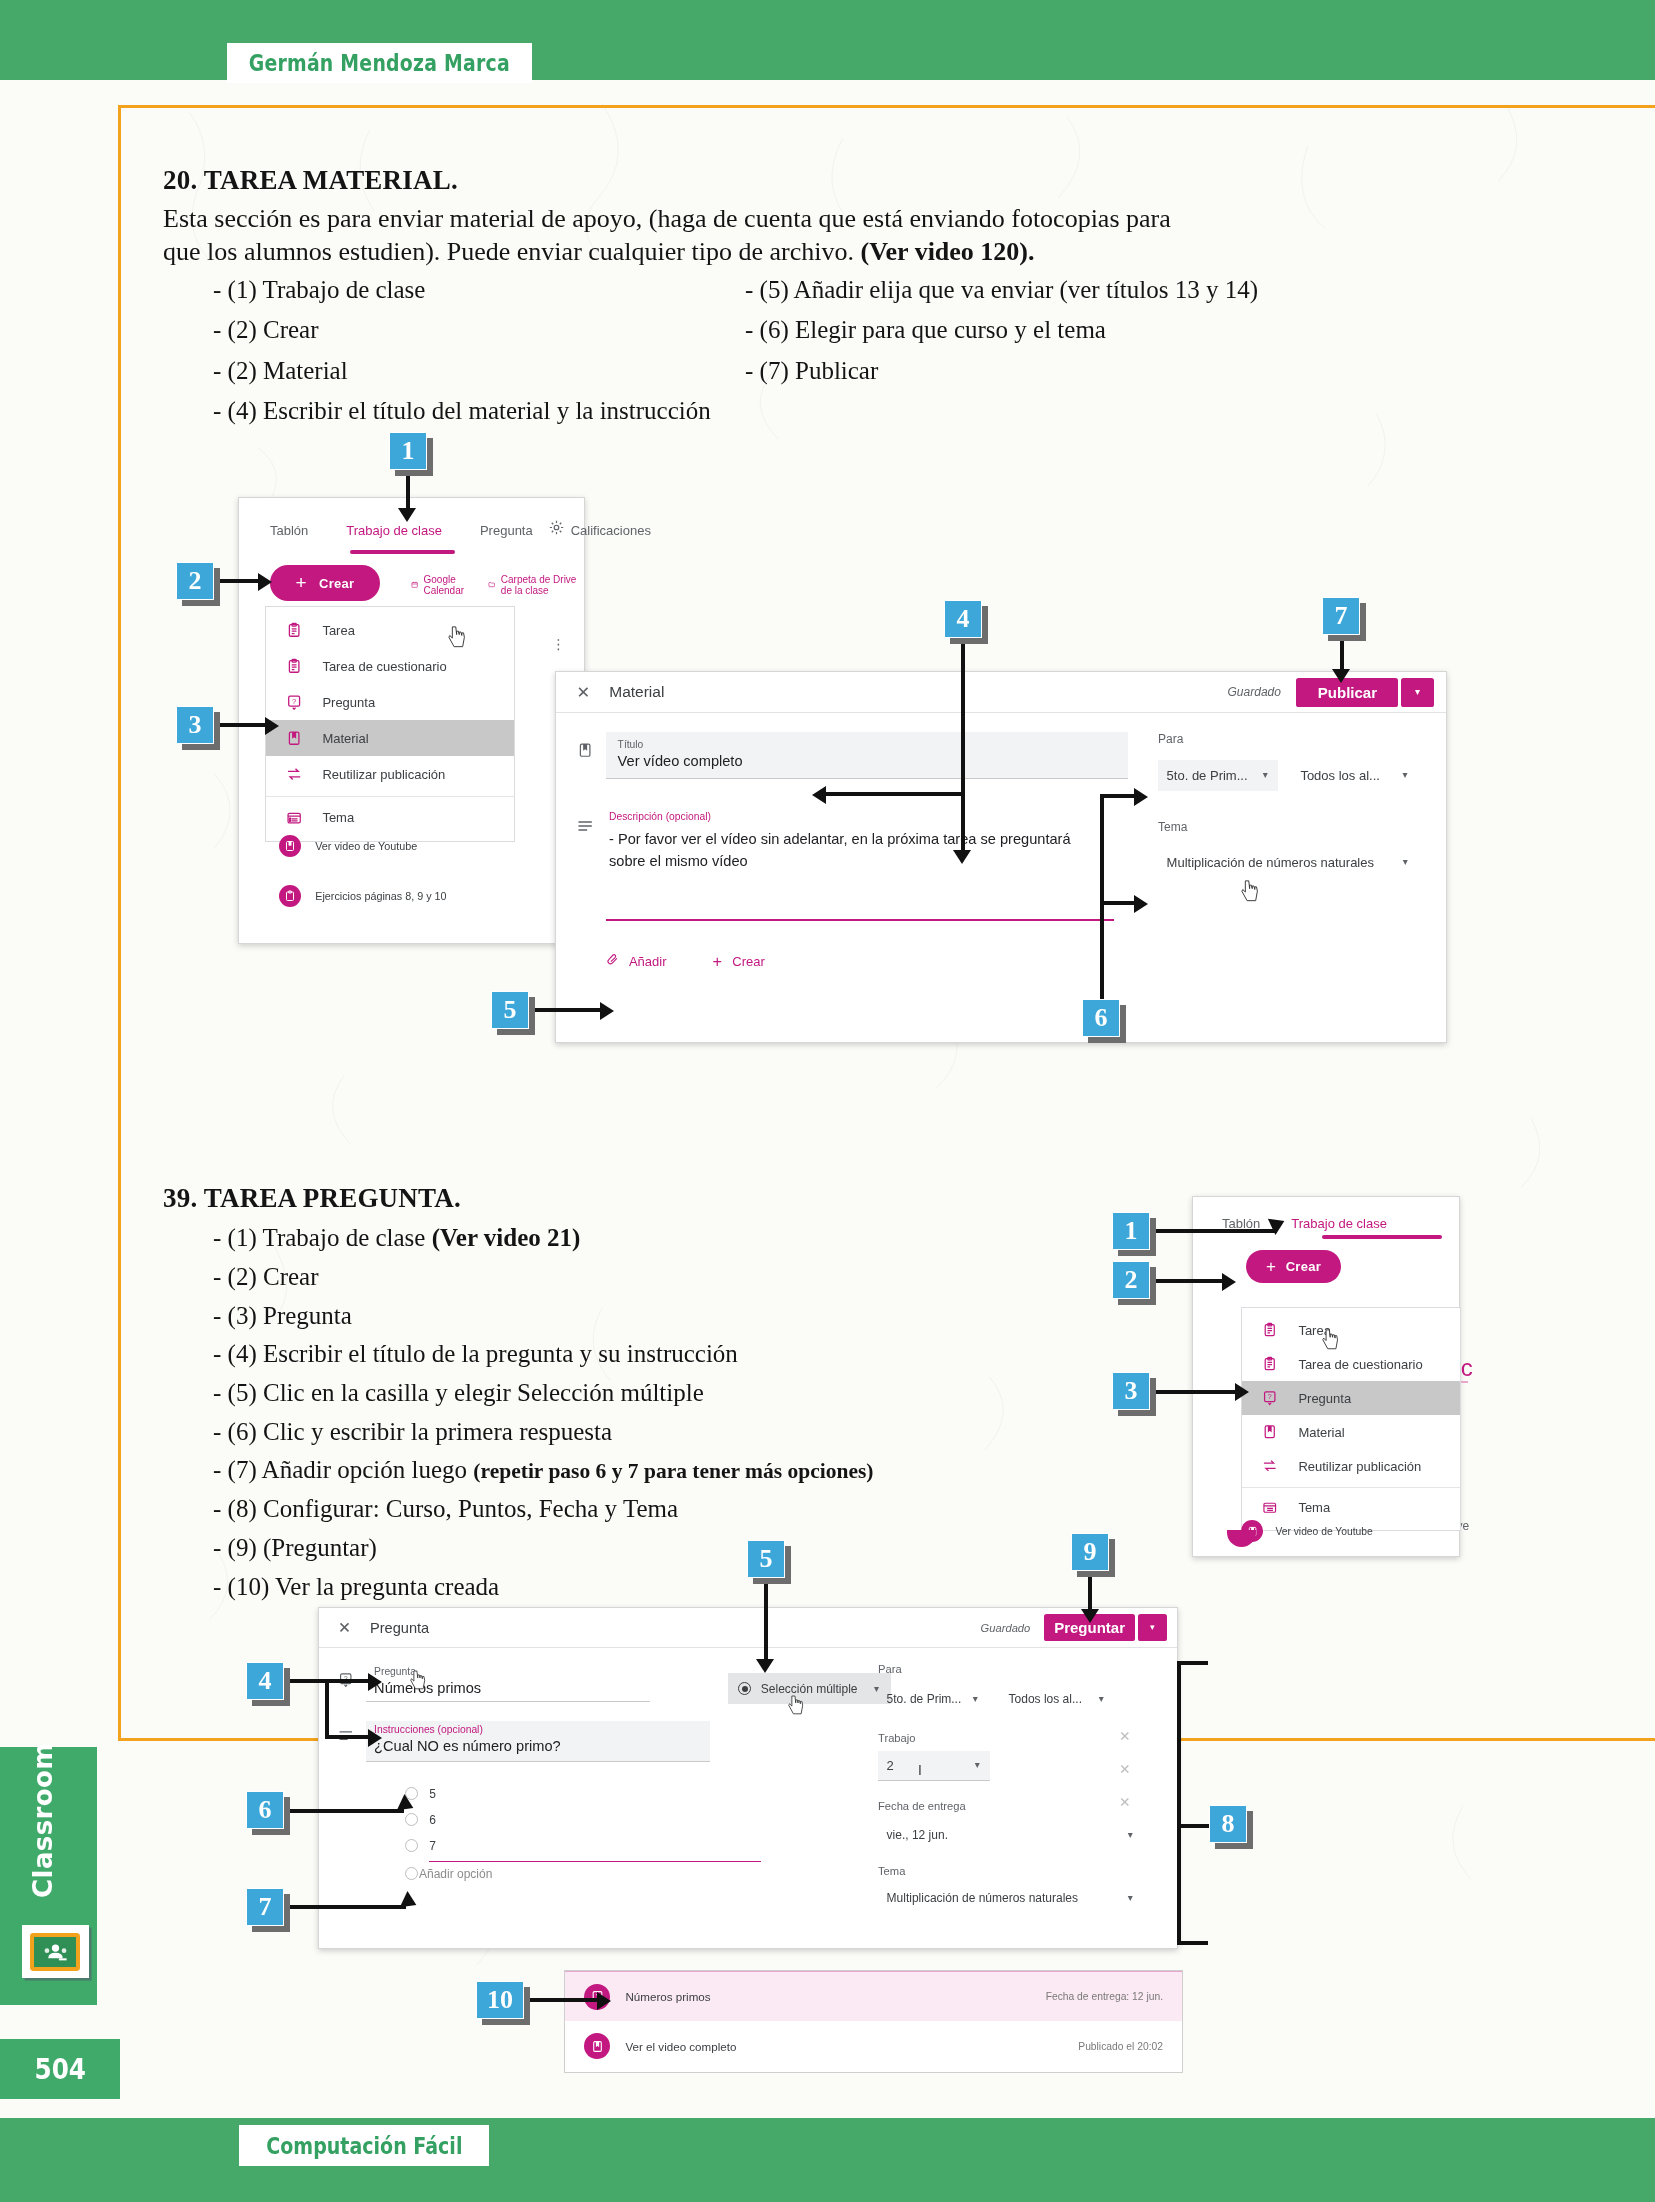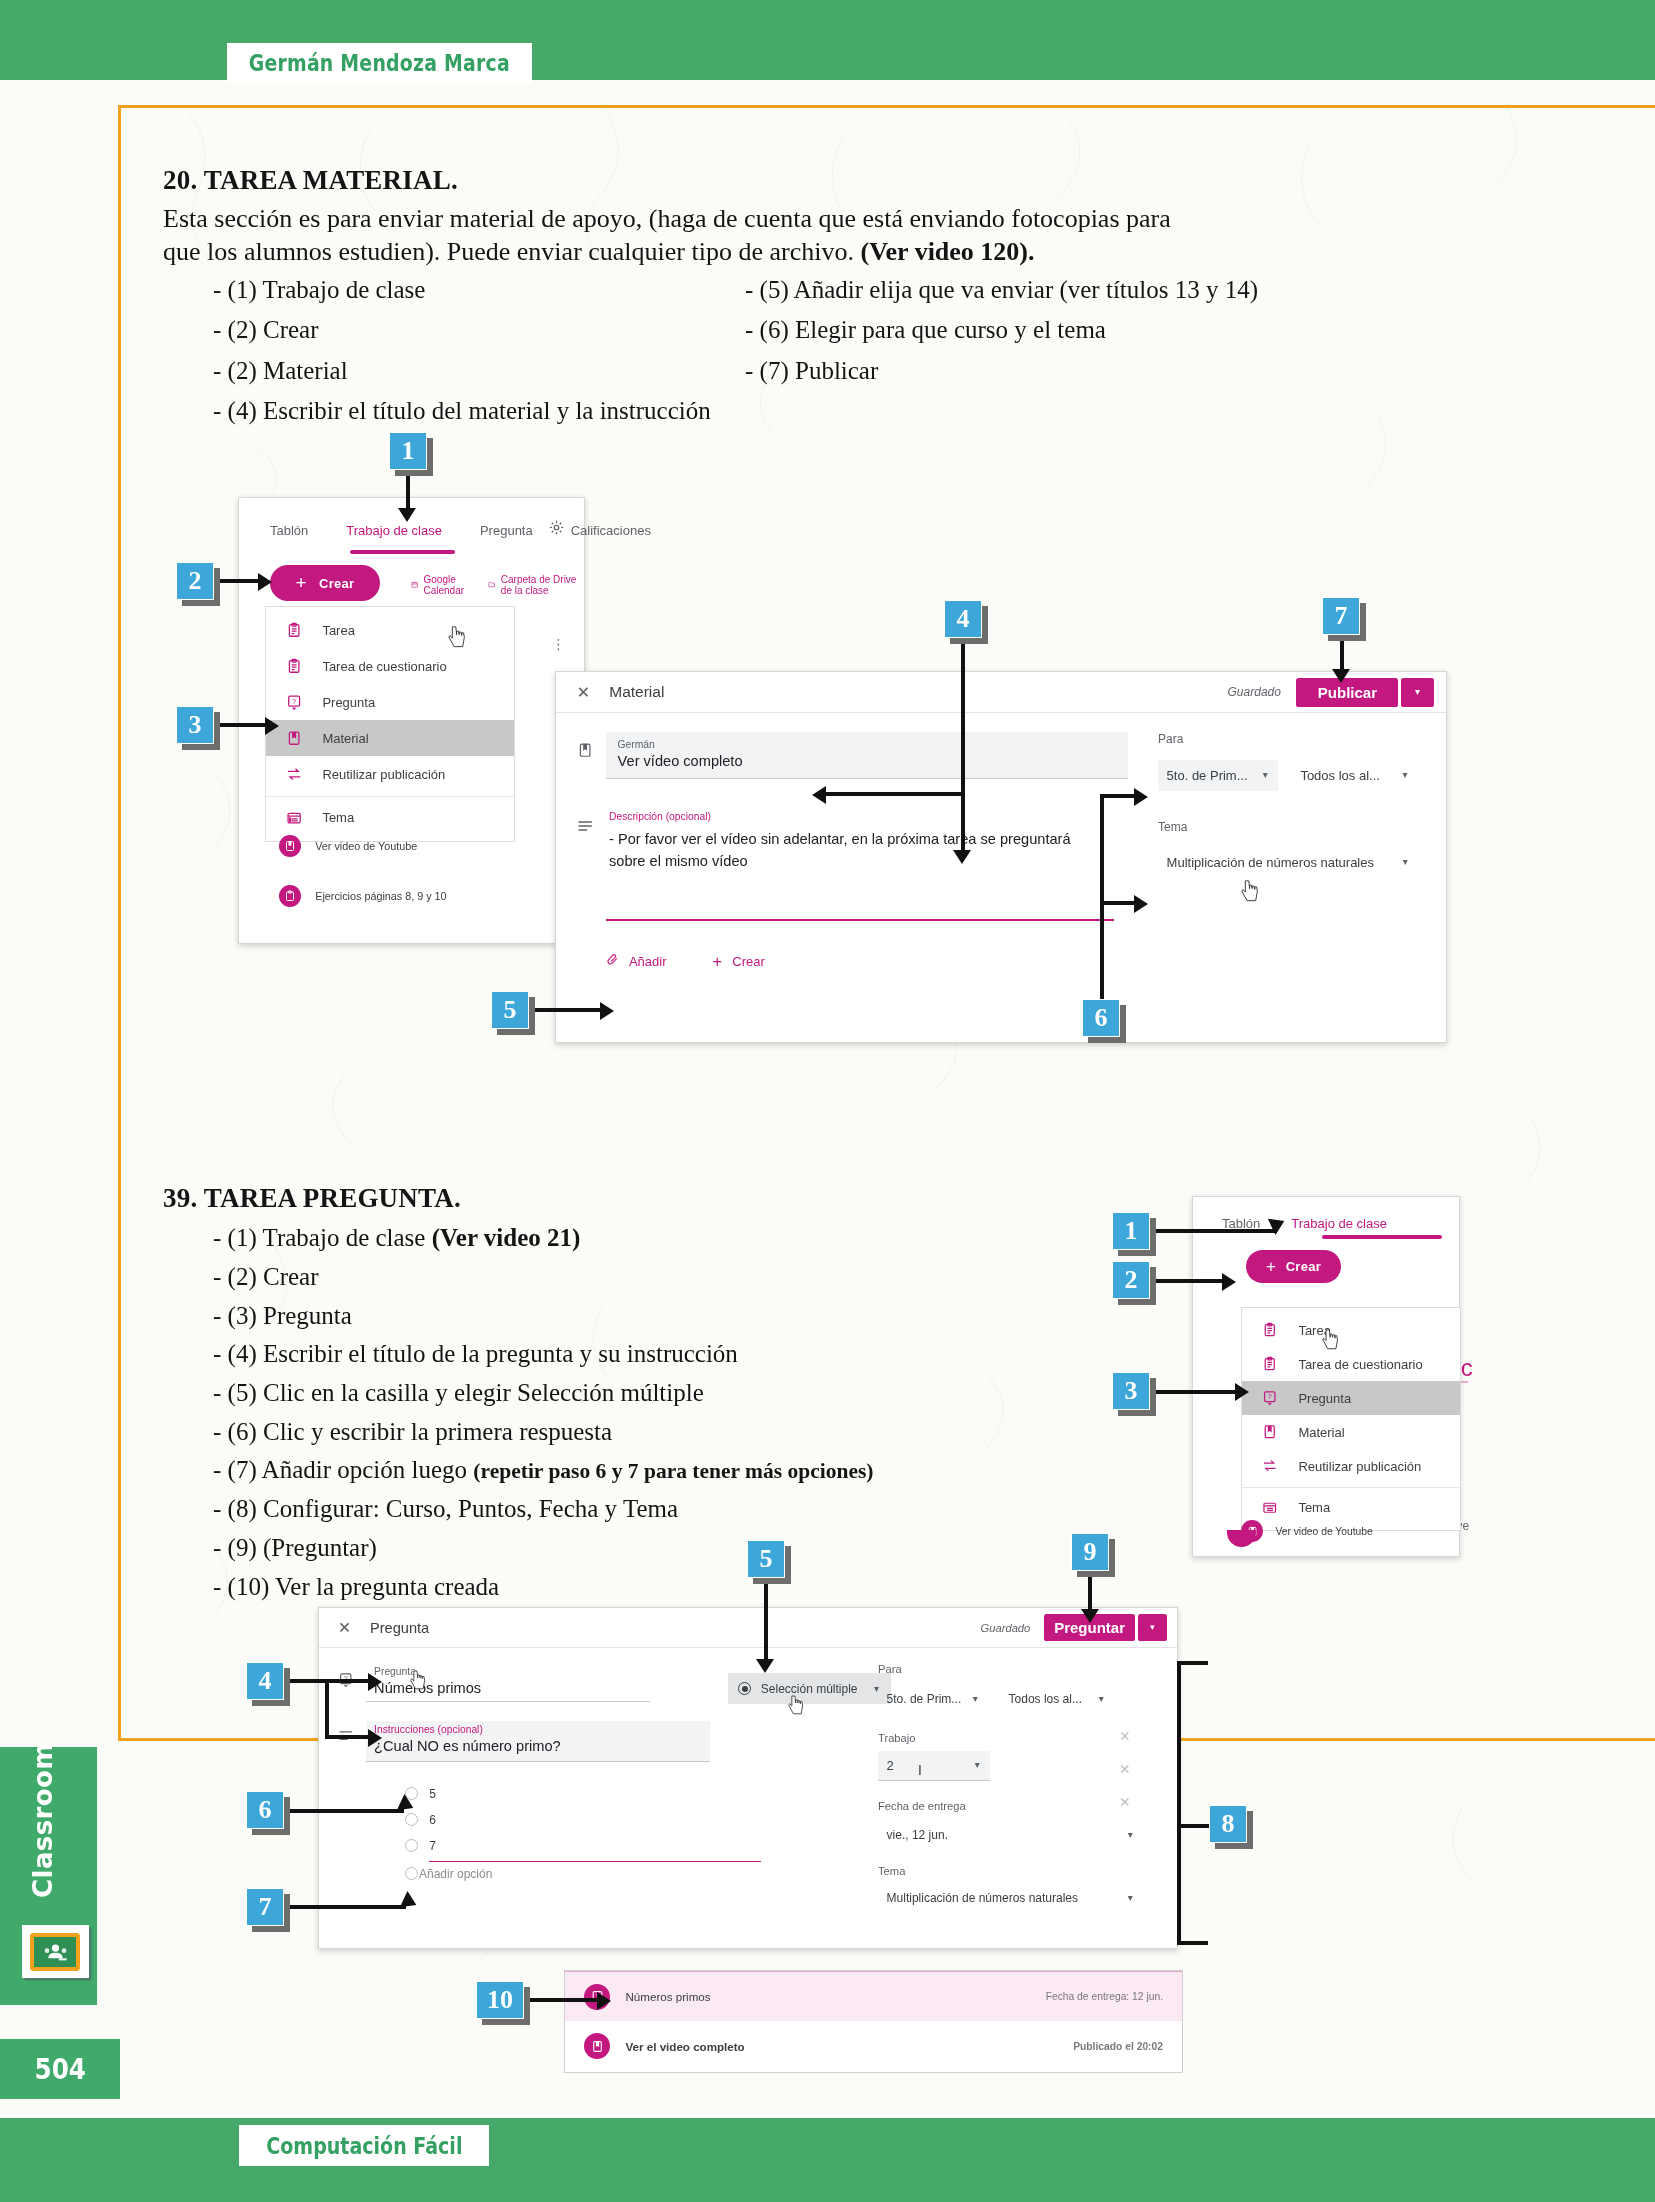--- a/index.html
+++ b/index.html
@@ -397,21 +397,21 @@
   <div style="position:absolute; left:20.6px; top:60px; width:551px;">
     <div style="display:flex; align-items:flex-start;">
       <span style="width:29px; padding-top:10.3px;">
         <svg width="16.3" height="16.3" viewBox="0 0 24 24" fill="none" stroke="#5f6368" stroke-width="1.8">
             <rect x="5" y="3" width="14" height="18" rx="2"></rect>
             <path d="M10 3v8l2-1.7 2 1.7V3" fill="#5f6368"></path>
           </svg>
       </span>
       <div style="flex:1;">
         <div class="field-box" style="padding:6.9px 12px 8.6px;">
-          <div class="field-label">Germán</div>
+          <div class="field-label">Título</div>
           <div class="field-val" style="margin-top:3.4px;">Ver vídeo completo</div>
         </div>
         <div class="underline"></div>
       </div>
     </div>
 
     <div style="display:flex; align-items:flex-start; margin-top:31px;">
       <span style="width:29px; padding-top:10.3px;">
         <svg width="16.3" height="12" viewBox="0 0 24 18" fill="none" stroke="#5f6368" stroke-width="2">
             <path d="M2 3h20M2 9h20M2 15h13"></path>
@@ -749,21 +749,21 @@
     <span class="circ-ic">
       <svg width="13" height="13" viewBox="0 0 24 24" fill="none" stroke="#fff" stroke-width="2" style="font-size:14px">
           <rect x="4" y="3" width="16" height="15" rx="2"></rect>
           <path d="M10 20l2 2.4 2-2.4"></path>
           <text x="12" y="14" font-size="11" fill="#fff" stroke="none" text-anchor="middle" font-family="Liberation Sans">?</text>
         </svg>
     </span>
     <span style="font-size:11.6px; color:#3c4043;">Números primos</span>
     <span class="card-meta">Fecha de entrega: 12 jun.</span>
   </div>
-  <div class="card-row" style="height:50px;font-weight:bold;">
+  <div class="card-row" style="height:50px;">
     <span class="circ-ic">
       <svg width="13" height="13" viewBox="0 0 24 24" fill="none" stroke="#fff" stroke-width="2">
           <rect x="5" y="3" width="14" height="18" rx="2"></rect>
           <path d="M10 3v8l2-1.7 2 1.7V3" fill="#fff"></path>
         </svg>
     </span>
     <span style="font-size:11.6px; color:#3c4043;">Ver el video completo</span>
     <span class="card-meta">Publicado el 20:02</span>
   </div>
 </div>

